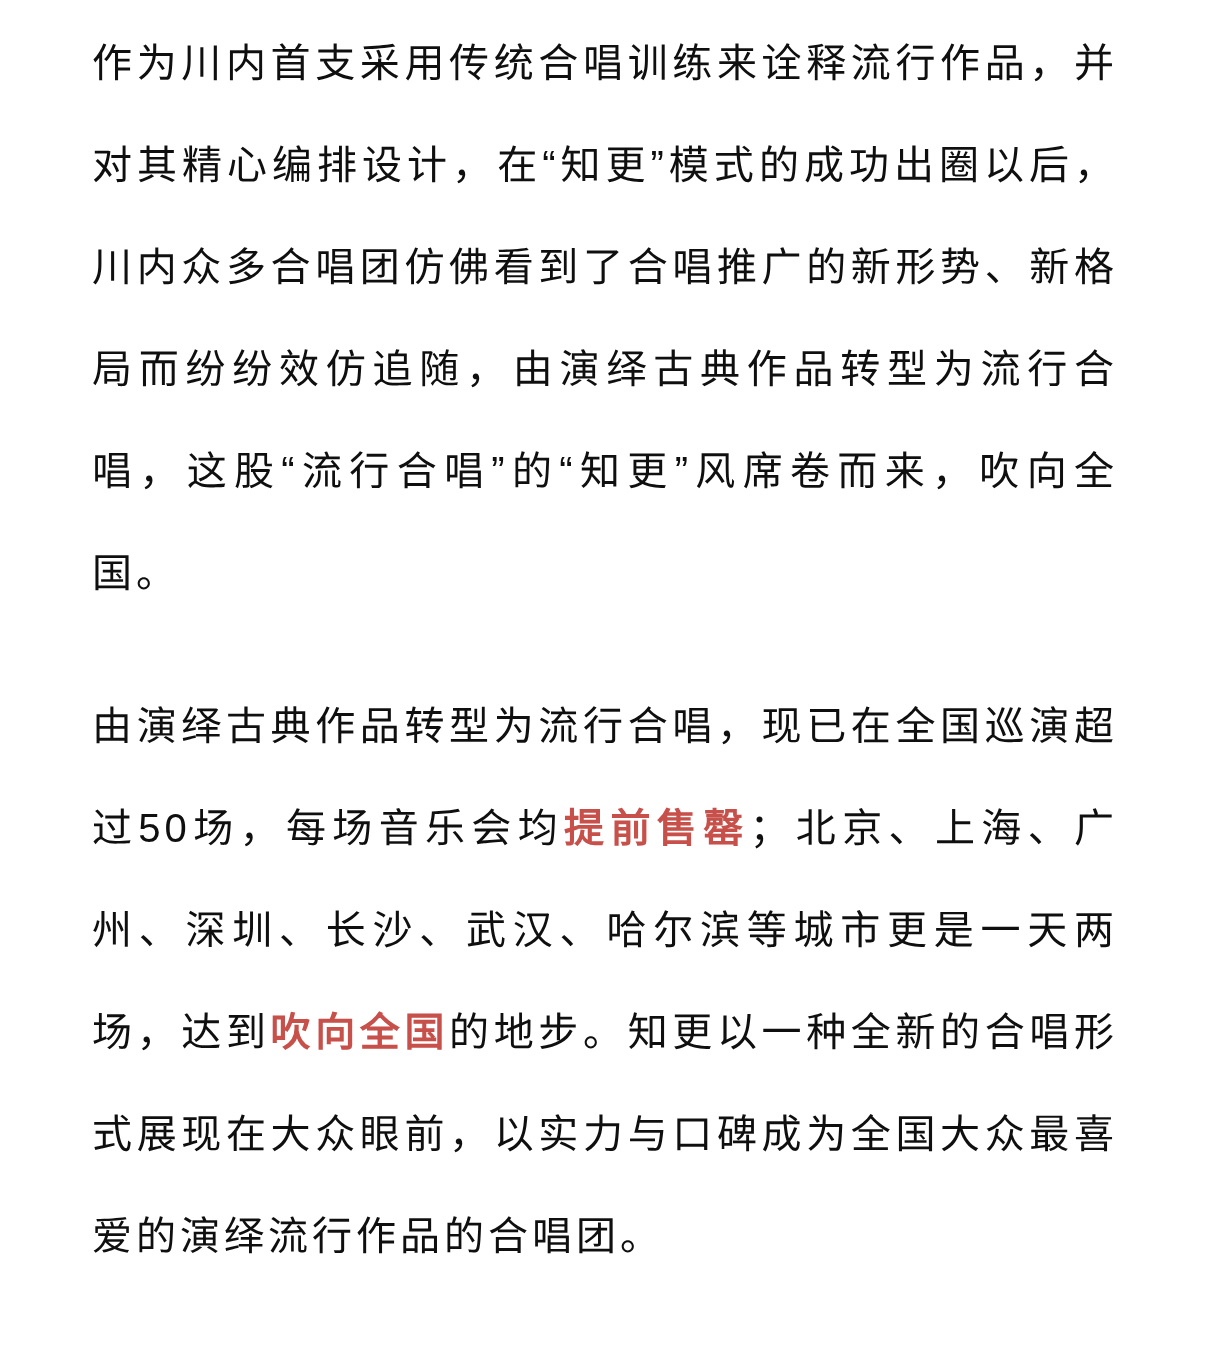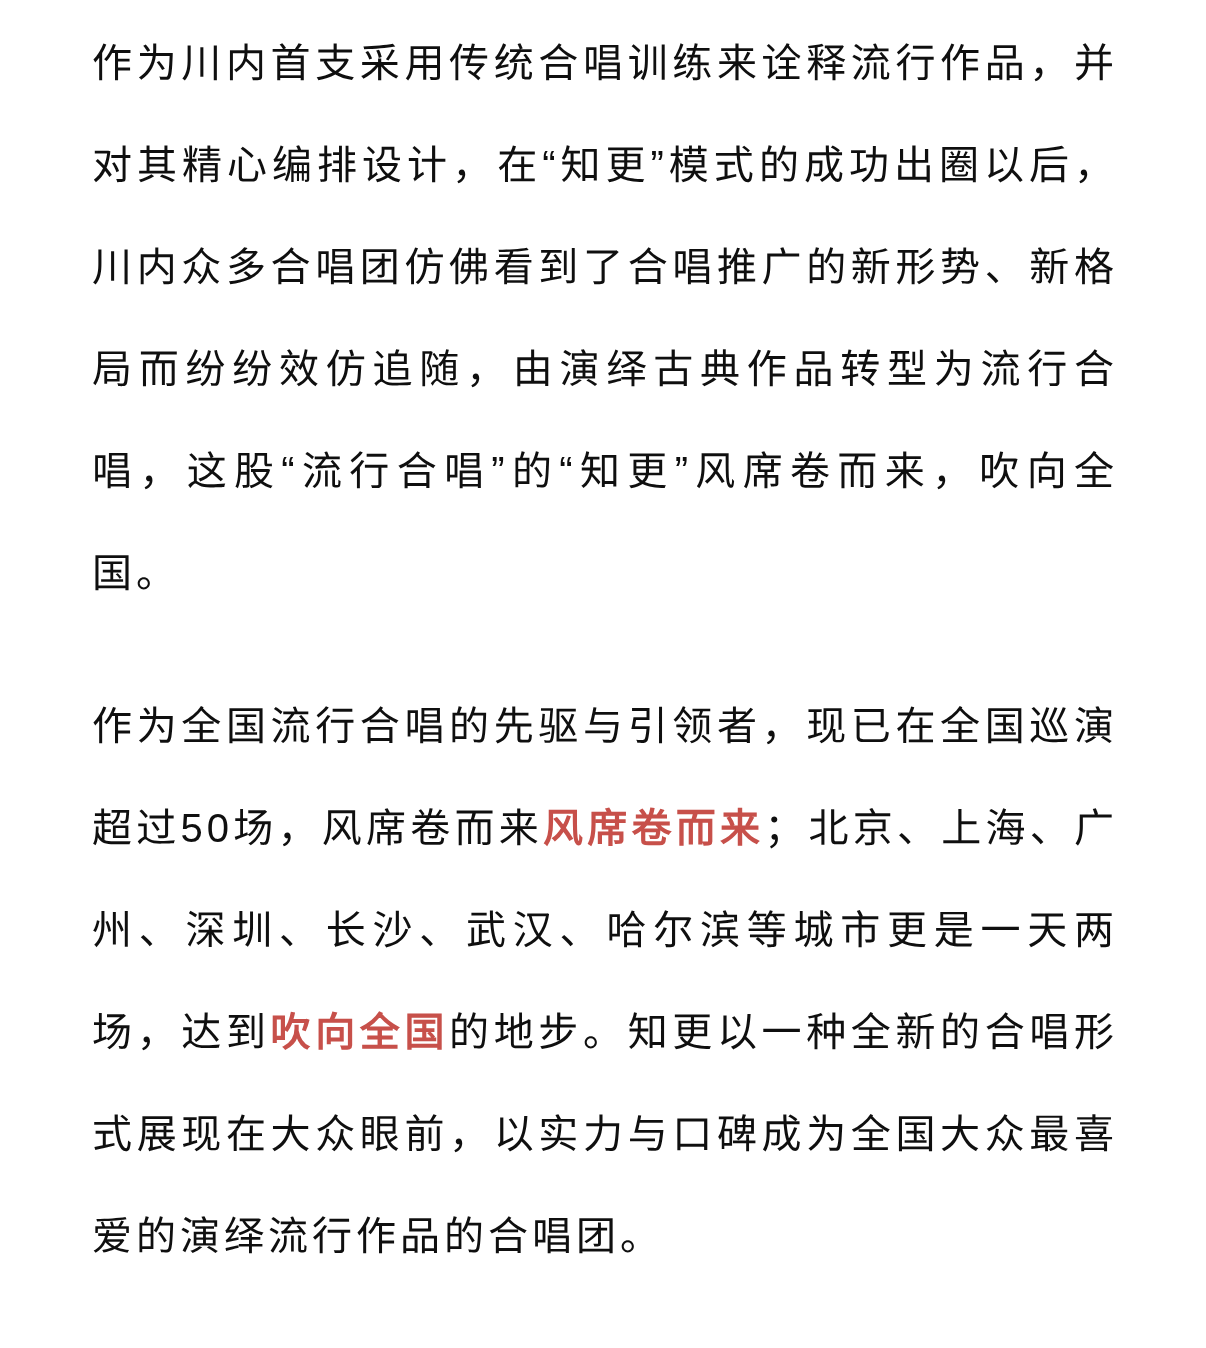--- a/index.html
+++ b/index.html
@@ -39,15 +39,15 @@
     color: var(--accent-red, #c7504a);
     font-weight: 700;
   }
 </style>
 </head>
 <body>
 
 <div class="page" style="background: rgb(255, 255, 255); color: rgb(15, 15, 15);">
   <div class="article-body">
       <p class="para"><span class="seg">作为川内首支采用传统合唱训练来诠释流行作品，并对其精心编排设计，在“知更”模式的成功出圈以后，川内众多合唱团仿佛看到了合唱推广的新形势、新格局而纷纷效仿追随，由演绎古典作品转型为流行合唱，这股“流行合唱”的“知更”风席卷而来，吹向全国。</span></p>
-      <p class="para"><span class="seg">作为全国流行合唱的先驱与引领者，现已在全国巡演超过50场，风席卷而来</span><span class="seg red-bold">风席卷而来</span><span class="seg">；北京、上海、广州、深圳、长沙、武汉、哈尔滨等城市更是一天两场，达到</span><span class="seg red-bold">吹向全国</span><span class="seg">的地步。知更以一种全新的合唱形式展现在大众眼前，以实力与口碑成为全国大众最喜爱的演绎流行作品的合唱团。</span></p>
+      <p class="para"><span class="seg">由演绎古典作品转型为流行合唱，现已在全国巡演超过50场，每场音乐会均</span><span class="seg red-bold">提前售罄</span><span class="seg">；北京、上海、广州、深圳、长沙、武汉、哈尔滨等城市更是一天两场，达到</span><span class="seg red-bold">吹向全国</span><span class="seg">的地步。知更以一种全新的合唱形式展现在大众眼前，以实力与口碑成为全国大众最喜爱的演绎流行作品的合唱团。</span></p>
     </div>
 </div>
 
 </body></html>

